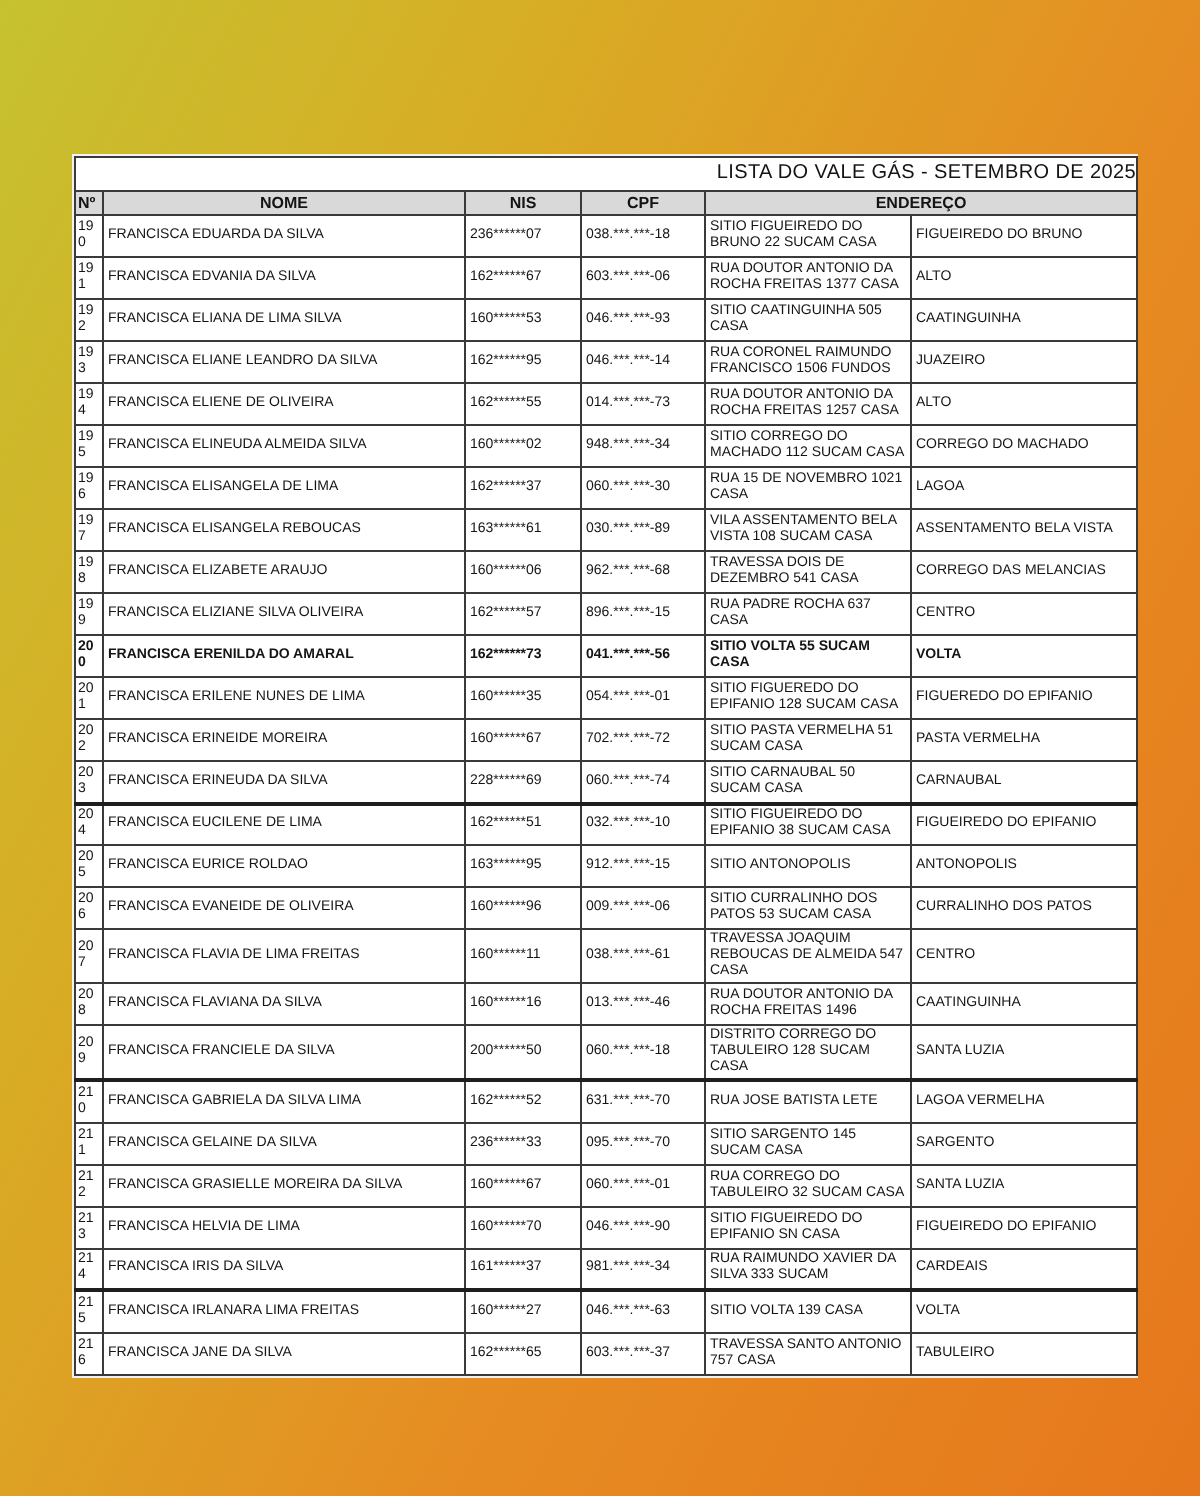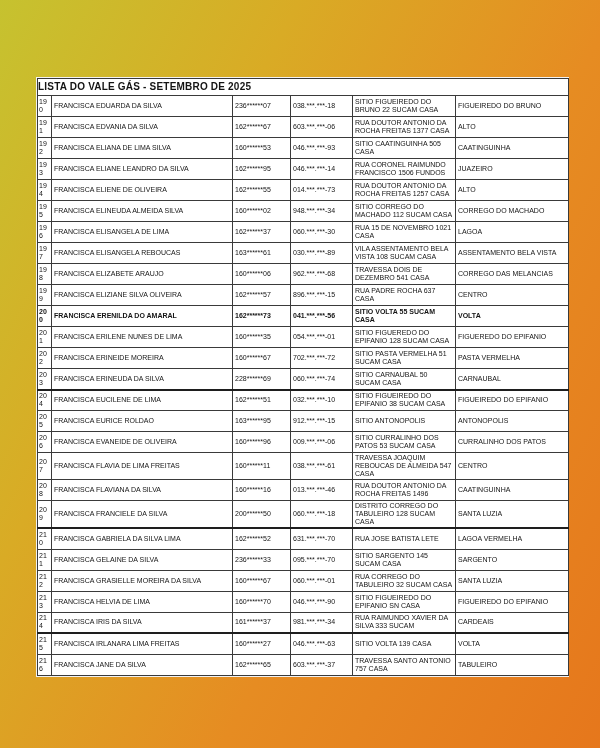--- a/index.html
+++ b/index.html
@@ -13,21 +13,21 @@
     box-shadow:0 0 0 1px #f2f2f2;
   }
   table{border-collapse:collapse;width:100%;table-layout:fixed;}
   td,th{
     border:1px solid #3a3a3a;color:#141414;
     font-size:7px;line-height:8px;padding:1px 2px;
     overflow:hidden;word-wrap:break-word;vertical-align:middle;text-align:left;
     font-weight:normal;
   }
   tr.title-row td{
-    font-size:10px;line-height:12px;font-weight:bold;text-align:left;
+    font-size:10px;line-height:12px;font-weight:normal;text-align:right;
     padding:2px 0;background:#ffffff;letter-spacing:0.2px;
   }
   tr.head-row th{
     background:#d9d9d9;font-weight:bold;font-size:8px;line-height:9px;text-align:center;
   }
   tr.head-row th.col-num{text-align:left;padding-left:1px;}
   tbody tr{height:21px;}
   tbody td.c-num{padding-left:1px;}
   tbody tr.bold td{font-weight:bold;}
   tbody tr.thick td{border-top:2px solid #1e1e1e;}
@@ -48,20 +48,27 @@
         <col class="w-nome">
         <col class="w-nis">
         <col class="w-cpf">
         <col class="w-end">
         <col class="w-bai">
     </colgroup>
     <thead>
       <tr class="title-row">
         <td colspan="6">LISTA DO VALE GÁS - SETEMBRO DE 2025</td>
       </tr>
+      <tr class="head-row">
+        <th class="col-num">Nº</th>
+        <th>NOME</th>
+        <th>NIS</th>
+        <th>CPF</th>
+        <th colspan="2">ENDEREÇO</th>
+      </tr>
     </thead>
     <tbody>
         <tr>
     <td class="c-num">190</td>
     <td>FRANCISCA EDUARDA DA SILVA</td>
     <td>236******07</td>
     <td>038.***.***-18</td>
     <td>SITIO FIGUEIREDO DO BRUNO 22 SUCAM CASA</td>
     <td>FIGUEIREDO DO BRUNO</td>
   </tr>

